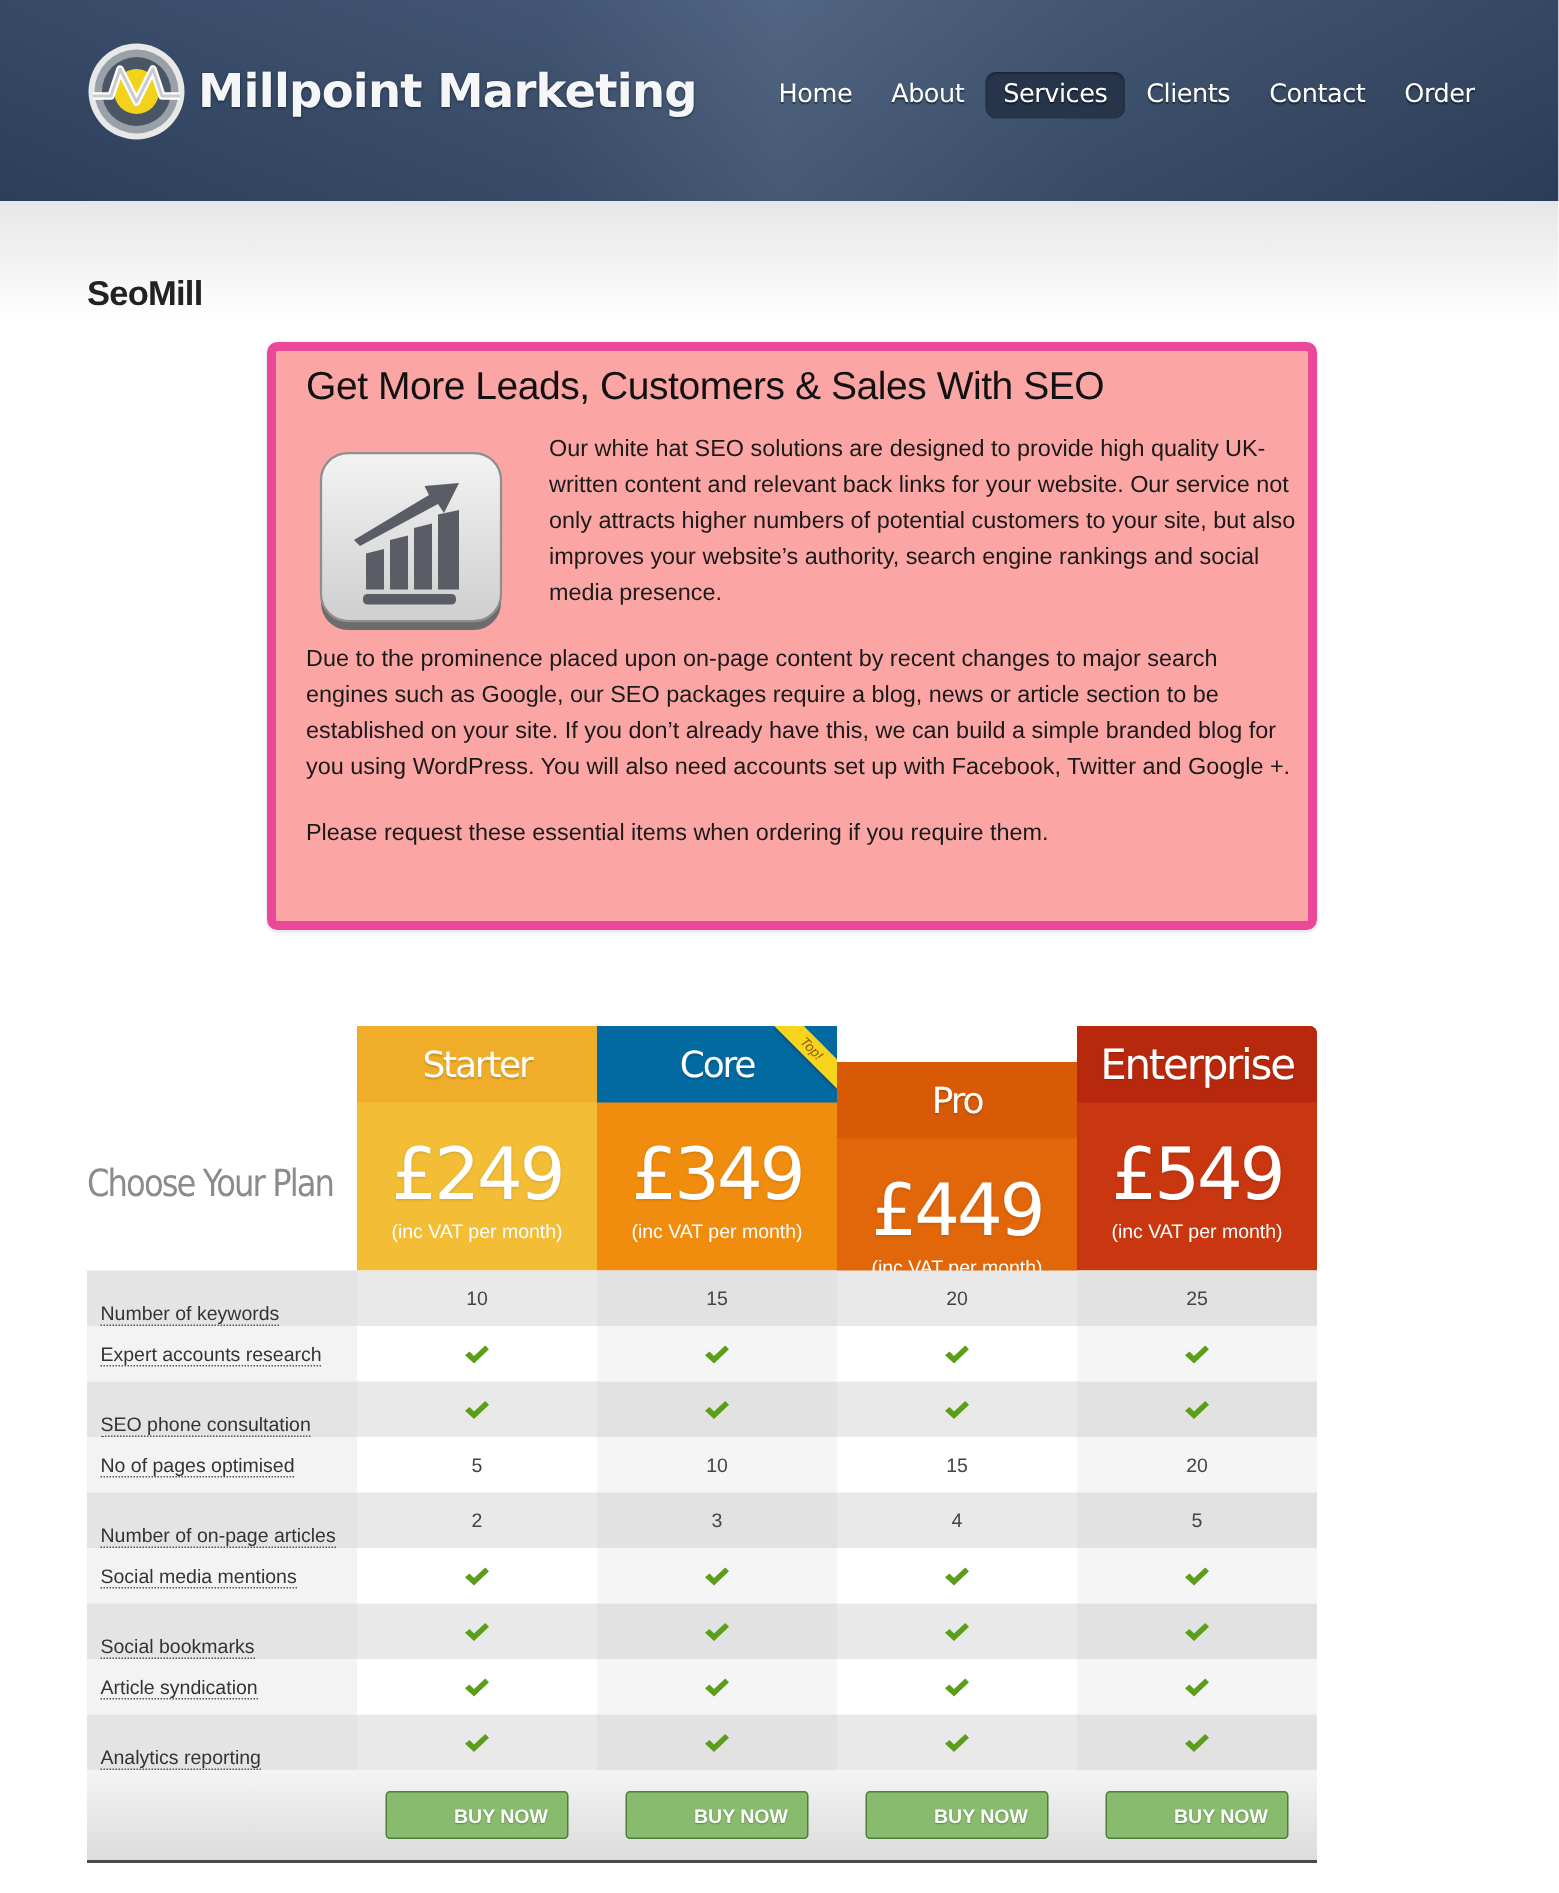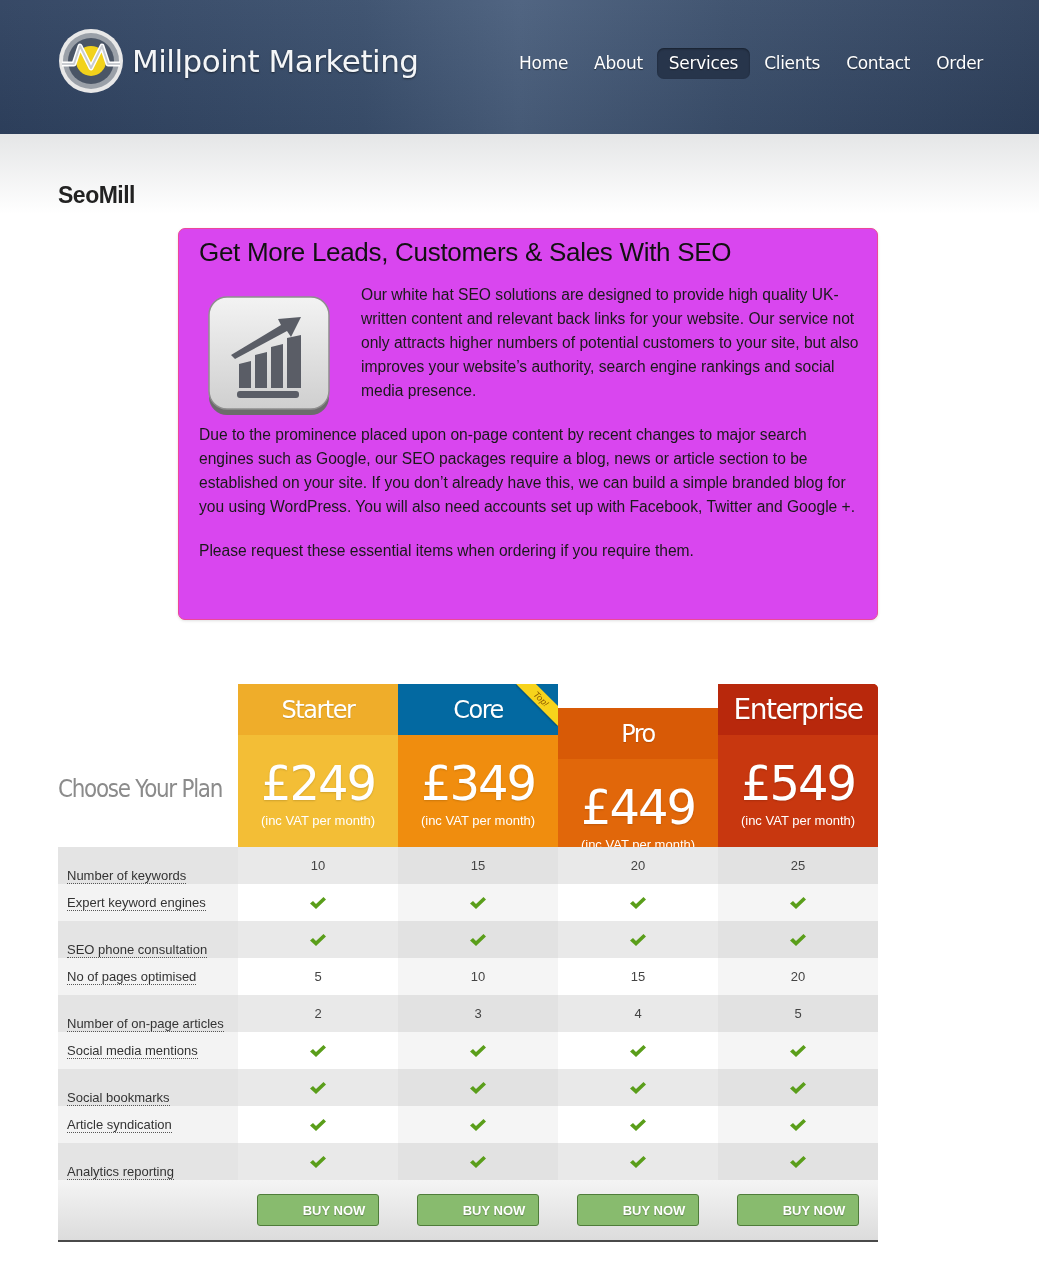--- a/index.html
+++ b/index.html
@@ -12,42 +12,42 @@
     background: linear-gradient(90deg, #2f4260 0%, #3a4f6d 35%, #4a5f7d 50%, #3b4f6c 70%, #2e405c 100%);
   }
   .header::before {
     content: ""; position: absolute; inset: 0;
     background: linear-gradient(180deg, rgba(255,255,255,0.04) 0%, rgba(0,0,0,0.06) 100%);
   }
   .logo { position: absolute; left: 58px; top: 28px; display: flex; align-items: center; }
   .logo-badge { width: 66px; height: 66px; }
   .logo-text {
     margin-left: 8px; font-family: "DejaVu Sans", sans-serif; font-size: 31px; color: #f4f6f8;
-    letter-spacing: -0.5px; text-shadow: 0 1px 2px rgba(0,0,0,0.5); font-weight: 400;
+    letter-spacing: -0.5px; text-shadow: 0 1px 2px rgba(0,0,0,0.5); font-weight: 700;
   }
   .nav { position: absolute; top: 48px; right: 44px; display: flex; align-items: center; gap: 2px; }
   .nav-item {
     font-family: "DejaVu Sans", sans-serif; font-size: 17px; color: #fff; padding: 5px 12px 6px;
     border-radius: 7px; text-shadow: 0 1px 1px rgba(0,0,0,0.5); letter-spacing: -0.3px; cursor: pointer;
   }
   .nav-item.active { background: #27354b; box-shadow: inset 0 1px 2px rgba(0,0,0,0.4); }
 
   .subband {
     position: absolute; left: 0; top: 134px; width: 1039px; height: 80px;
     background: linear-gradient(180deg, #e5e6e7 0%, #ffffff 100%);
   }
   .page-title {
     position: absolute; left: 58px; top: 182px; font-size: 23px; font-weight: bold; color: #222;
     letter-spacing: -0.5px;
   }
 
   
   .intro {
     position: absolute; left: 178px; top: 228px; width: 700px; height: 392px;
-    background: #d946ef; border: 1px solid #ec4899; border-radius: 7px;
+    background: #fca5a5; border: 6px solid #ec4899; border-radius: 7px;
     box-shadow: 0 1px 3px rgba(0,0,0,0.12);
   }
   .intro h2 {
     position: absolute; left: 20px; top: 8px; font-size: 26px; font-weight: normal; color: #111;
     letter-spacing: -0.3px;
   }
   .intro-icon { position: absolute; left: 26px; top: 62px; width: 128px; height: 128px; }
   .intro-body {
     position: absolute; left: 20px; top: 54px; width: 660px; font-size: 15.6px; line-height: 24px; color: #1a1a1a;
   }
@@ -198,21 +198,21 @@
         </div>
         <div class="cell c2">
           <span>20</span>
         </div>
         <div class="cell c3">
           <span>25</span>
         </div>
       </div>
       <div class="row even">
         <div class="cell label-cell">
-          <span>Expert keyword engines</span>
+          <span>Expert accounts research</span>
         </div>
         <div class="cell c0">
           <svg class="check" viewBox="0 0 18 14">
             <path d="M1 7.5 L4 5 L7 8 L14.5 1 L17 3.5 L7 13 Z" fill="#5a9e1a"></path>
           </svg>
         </div>
         <div class="cell c1">
           <svg class="check" viewBox="0 0 18 14">
             <path d="M1 7.5 L4 5 L7 8 L14.5 1 L17 3.5 L7 13 Z" fill="#5a9e1a"></path>
           </svg>

